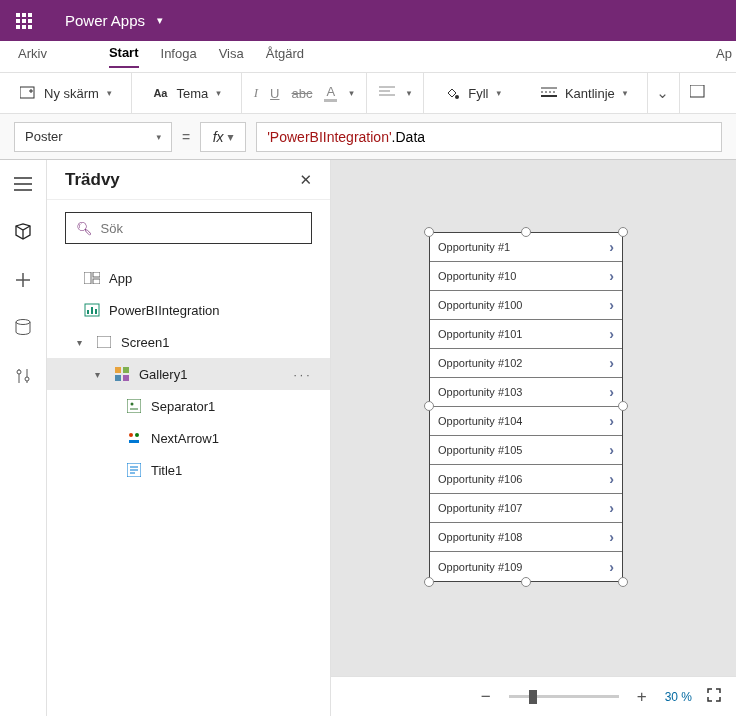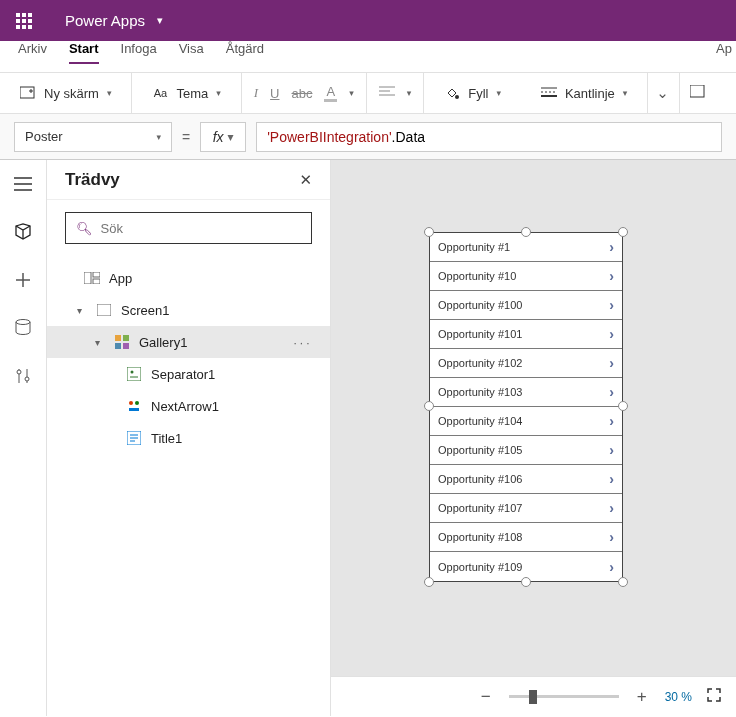--- a/index.html
+++ b/index.html
@@ -4,23 +4,23 @@
 <style>
 * { box-sizing: border-box; margin: 0; padding: 0; font-family: "Segoe UI", Arial, sans-serif; }
 body { width: 736px; height: 717px; overflow: hidden; background: #fff; font-size: 13px; color: #333; }
 
 .titlebar { height: 41px; background: #742774; display: flex; align-items: center; }
 .waffle { width: 47px; height: 41px; display:flex; align-items:center; justify-content:center; }
 .waffle svg { fill: #fff; }
 .app-title { color: #fff; font-size: 15px; padding-left: 18px; display: flex; align-items: center; gap: 12px; }
 .app-title .chev { font-size: 11px; }
 
-.menubar { height: 32px; display: flex; align-items: flex-start; padding-left: 18px; gap: 22px; border-bottom: 1px solid #e1e1e1; }
+.menubar { height: 32px; display: flex; align-items: center; padding-left: 18px; gap: 22px; border-bottom: 1px solid #e1e1e1; }
 .menubar .mi { font-size: 13px; color: #555; padding-bottom: 6px; cursor: pointer; }
-.menubar .mi.active { color: #000; border-bottom: 2px solid #742774; font-weight: 600; }
+.menubar .mi.active { color: #000; border-bottom: 2px solid #742774; font-weight: 600; margin-left: 40px; }
 .menubar .right { margin-left: auto; margin-right: 4px; padding-bottom: 6px; }
 
 .toolbar { height: 41px; display: flex; align-items: center; border-bottom: 1px solid #e1e1e1; overflow: hidden; }
 .tseg { display: flex; align-items: center; height: 100%; padding: 0 20px; gap: 8px; font-size: 13px; color: #333; border-right: 1px solid #e1e1e1; }
 .tseg.noborder { border-right: none; }
 .tseg .ico { display: inline-flex; align-items:center; justify-content:center; width: 16px; height:16px; }
 .tchev { font-size: 9px; color: #666; }
 .toolbar .group-icons { display:flex; gap:12px; padding: 0 12px; align-items:center; color:#888; border-right:1px solid #e1e1e1; height:100%;}
 .toolbar .chevbig { margin-left: 8px; margin-right: 10px; }
 
@@ -111,21 +111,21 @@
         <svg width="16" height="14" viewBox="0 0 16 14">
           <rect x="0" y="1" width="14" height="11" stroke="#333" fill="none"></rect>
           <line x1="11" y1="3" x2="11" y2="7" stroke="#333"></line>
           <line x1="9" y1="5" x2="13" y2="5" stroke="#333"></line>
         </svg>
       </span>
     <span>Ny skärm</span>
     <span class="tchev">▾</span>
   </div>
   <div class="tseg">
-    <span class="ico" style="font-size:11px;font-weight:400;">Aa</span>
+    <span class="ico" style="font-size:11px;font-weight:700;">Aa</span>
     <span>Tema</span>
     <span class="tchev">▾</span>
   </div>
   <div class="group-icons">
     <span style="font-style:italic;font-family:serif;">I</span>
     <span style="text-decoration:underline;">U</span>
     <span style="text-decoration:line-through;">abc</span>
     <span style="border-bottom:3px solid #bbb;padding:0 2px;">A</span>
       <span class="tchev">▾</span>
   </div>
@@ -233,20 +233,32 @@
       <div class="trow">
         <span class="exp"></span>
         <span class="nicon">
             <svg width="16" height="12">
               <rect x="0" y="0" width="7" height="12" fill="none" stroke="#666"></rect>
               <rect x="9" y="0" width="7" height="5" fill="none" stroke="#666"></rect>
               <rect x="9" y="7" width="7" height="5" fill="none" stroke="#666"></rect>
             </svg>
           </span>
         <span>App</span>
+      </div>
+      <div class="trow">
+        <span class="exp"></span>
+        <span class="nicon">
+            <svg width="16" height="14">
+              <rect x="1" y="1" width="14" height="12" fill="none" stroke="#1a8f6e"></rect>
+              <rect x="3" y="7" width="2" height="4" fill="#1a8f6e"></rect>
+              <rect x="7" y="4" width="2" height="7" fill="#1a8f6e"></rect>
+              <rect x="11" y="6" width="2" height="5" fill="#1a8f6e"></rect>
+            </svg>
+          </span>
+        <span>PowerBIIntegration</span>
       </div>
       <div class="trow indent1">
         <span class="exp">▾</span>
         <span class="nicon">
             <svg width="14" height="12">
               <rect x="0" y="0" width="14" height="12" fill="none" stroke="#666"></rect>
             </svg>
           </span>
         <span>Screen1</span>
       </div>

